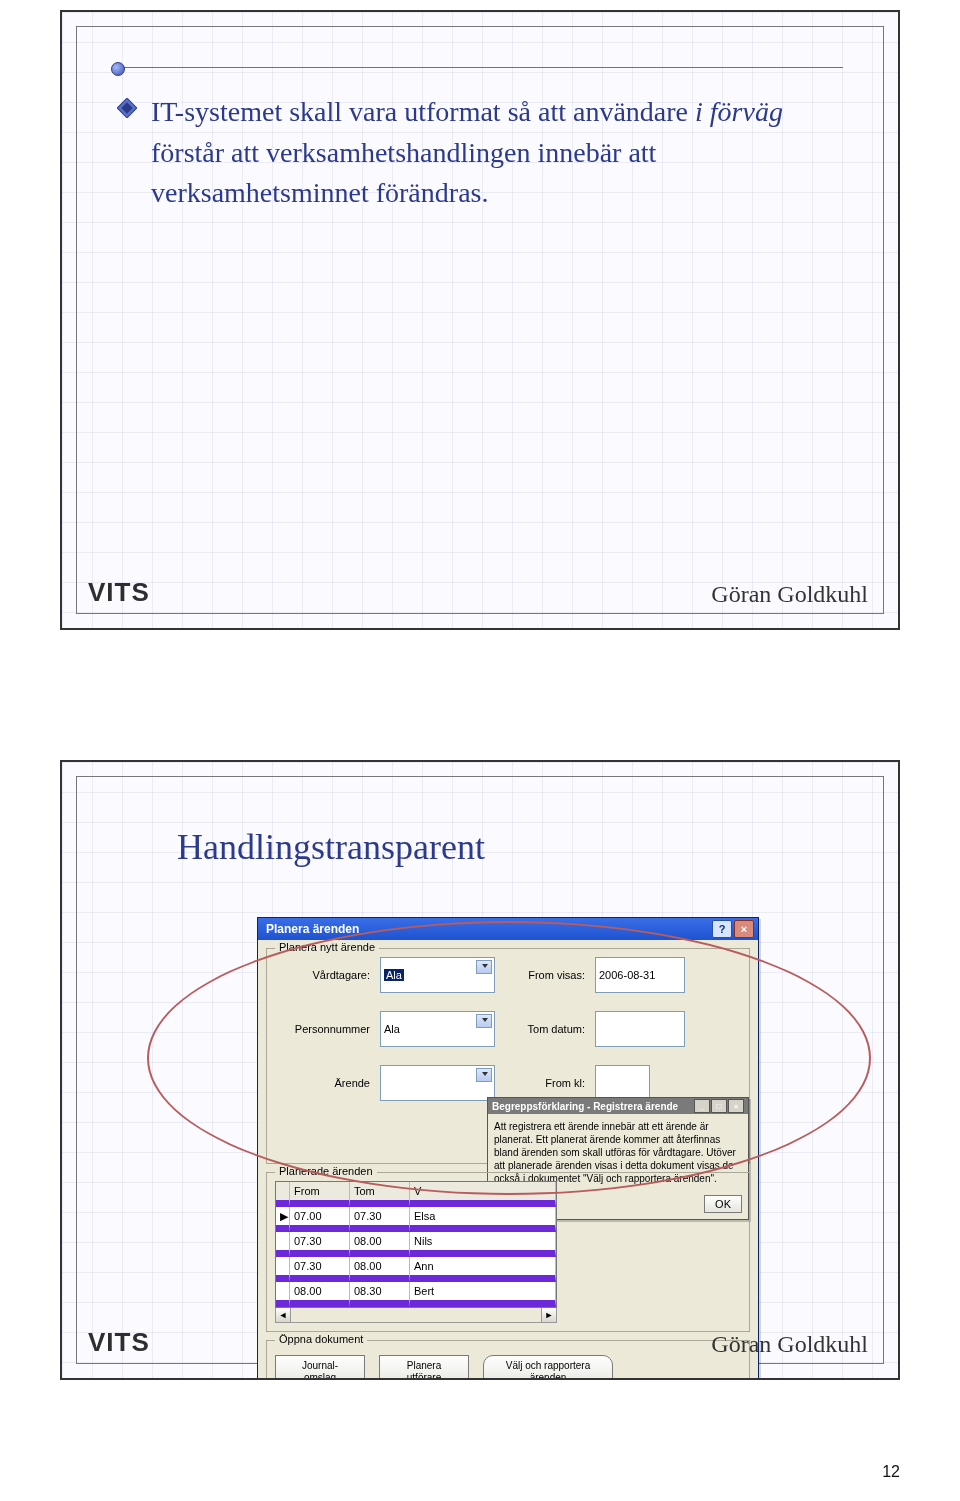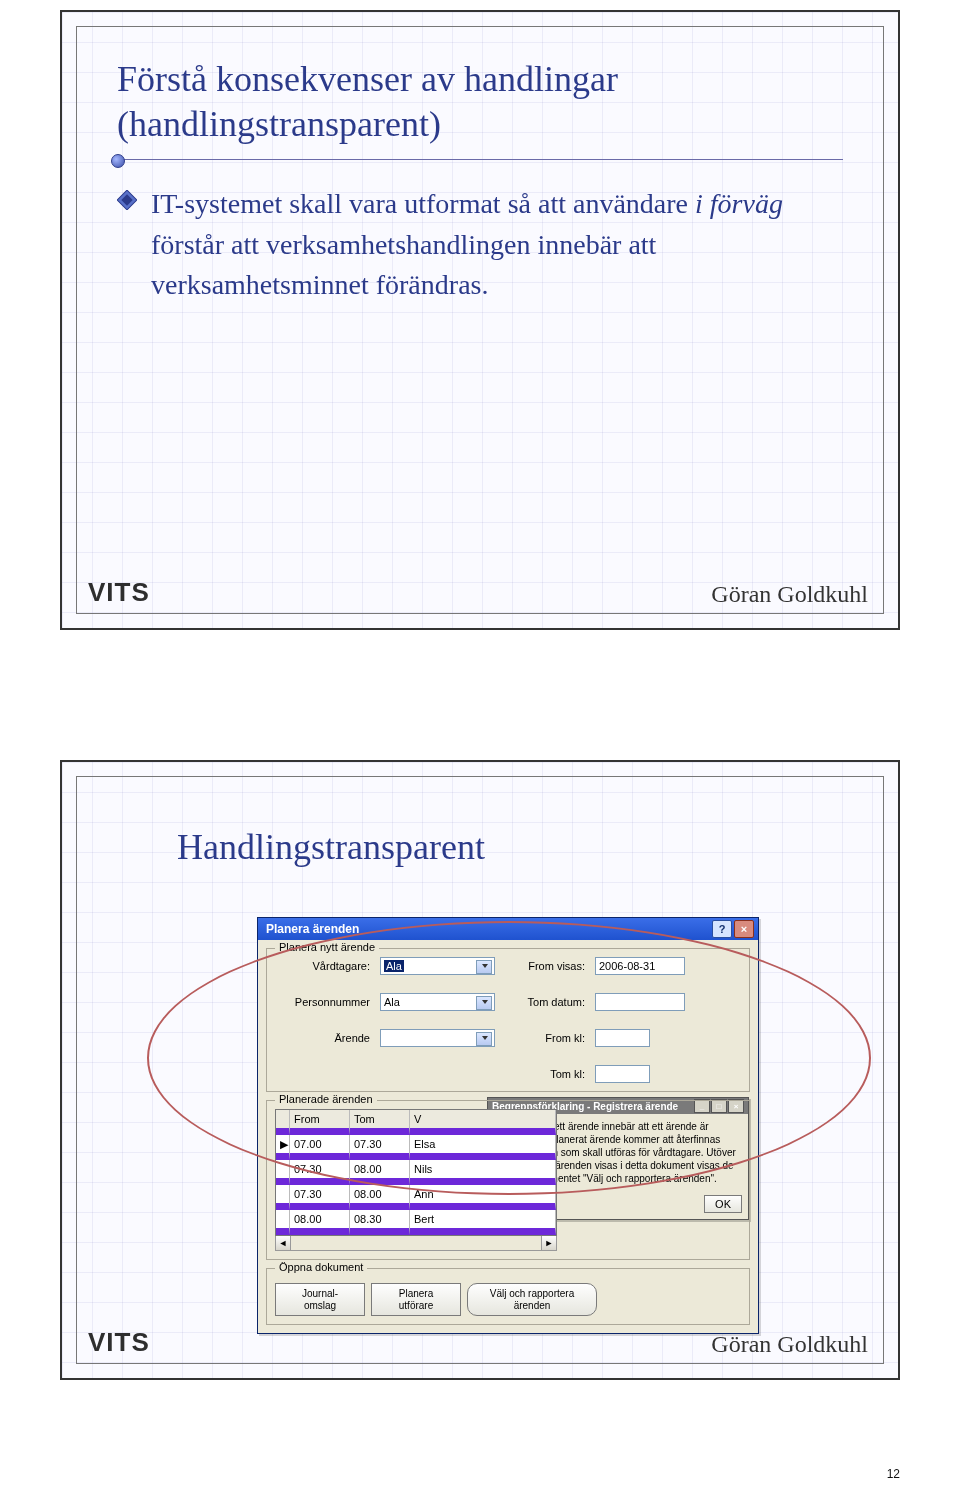--- a/index.html
+++ b/index.html
@@ -89,21 +89,21 @@
     bottom: 20px;
     font-family: "Lucida Handwriting", cursive;
     font-size: 24px;
     color: #333;
   }
   .page-number {
     position: absolute;
     right: 60px;
     bottom: 20px;
     font-family: Arial, sans-serif;
-    font-size: 12px;
+    font-size: 16px;
     color: #111;
   }
 
   
   .slide2 h1 { margin-left: 60px; margin-top: 18px; margin-bottom: 26px; }
 
   .app-window {
     position: absolute;
     left: 180px;
     top: 140px;
@@ -148,21 +148,21 @@
     background: #ece9d8; padding: 0 4px; font-size: 11px;
   }
   .form-grid {
     display: grid;
     grid-template-columns: 95px 115px 80px 90px;
     gap: 18px 10px;
     align-items: center;
   }
   .form-grid label { text-align: right; }
   .combo, .txt {
-    height: 18px;
+    height: 36px;
     border: 1px solid #7f9db9;
     background: #fff;
     display: flex; align-items: center;
     padding: 0 3px;
     font-size: 11px;
     box-sizing: border-box;
   }
   .combo { position: relative; }
   .combo::after {
     content: "";
@@ -224,21 +224,21 @@
   .popup .ptb .spacer { flex: 1; }
   .popup .pbtn {
     width: 14px; height: 12px;
     background: #d6d4c8;
     border: 1px solid #555; margin-left: 1px;
     display:flex; align-items:center; justify-content:center; font-size:8px;
   }
   .popup .body { padding: 6px; line-height: 1.3; }
   .popup .actions { padding: 4px 6px 6px; text-align: right; }
 
-  .docs-row { display: flex; gap: 6px; margin-top: 6px; }
+  .docs-row { display: flex; gap: 14px; margin-top: 6px; }
   .doc-btn {
     width: 80px;
     border: 1px solid #7a7a7a;
     background: linear-gradient(#fefefe,#e6e6de);
     padding: 4px;
     text-align: center;
     font-size: 10px;
     line-height: 1.15;
   }
   .doc-btn.wide { width: 120px; border-radius: 10px; }
@@ -254,21 +254,20 @@
     pointer-events: none;
   }
 </style>
 </head>
 <body>
 
 <div class="page">
 
   <div class="slide slide1">
     <div class="inner-frame">
-      <h1>Förstå konsekvenser av handlingar (handlingstransparent)</h1>
       <div class="divider"></div>
       <div class="bullet-row">
         <span class="bullet-icon">
           <svg width="20" height="20" viewBox="0 0 20 20">
             <rect x="3" y="3" width="14" height="14" transform="rotate(45 10 10)" fill="#5870c8" stroke="#2b3a8a" stroke-width="1"></rect>
             <rect x="6" y="6" width="8" height="8" transform="rotate(45 10 10)" fill="#2b3a8a"></rect>
           </svg>
         </span>
         <span>
           <span>IT-systemet skall vara utformat så att användare </span><i>i förväg</i><span> förstår att verksamhetshandlingen innebär att verksamhetsminnet förändras.</span>

